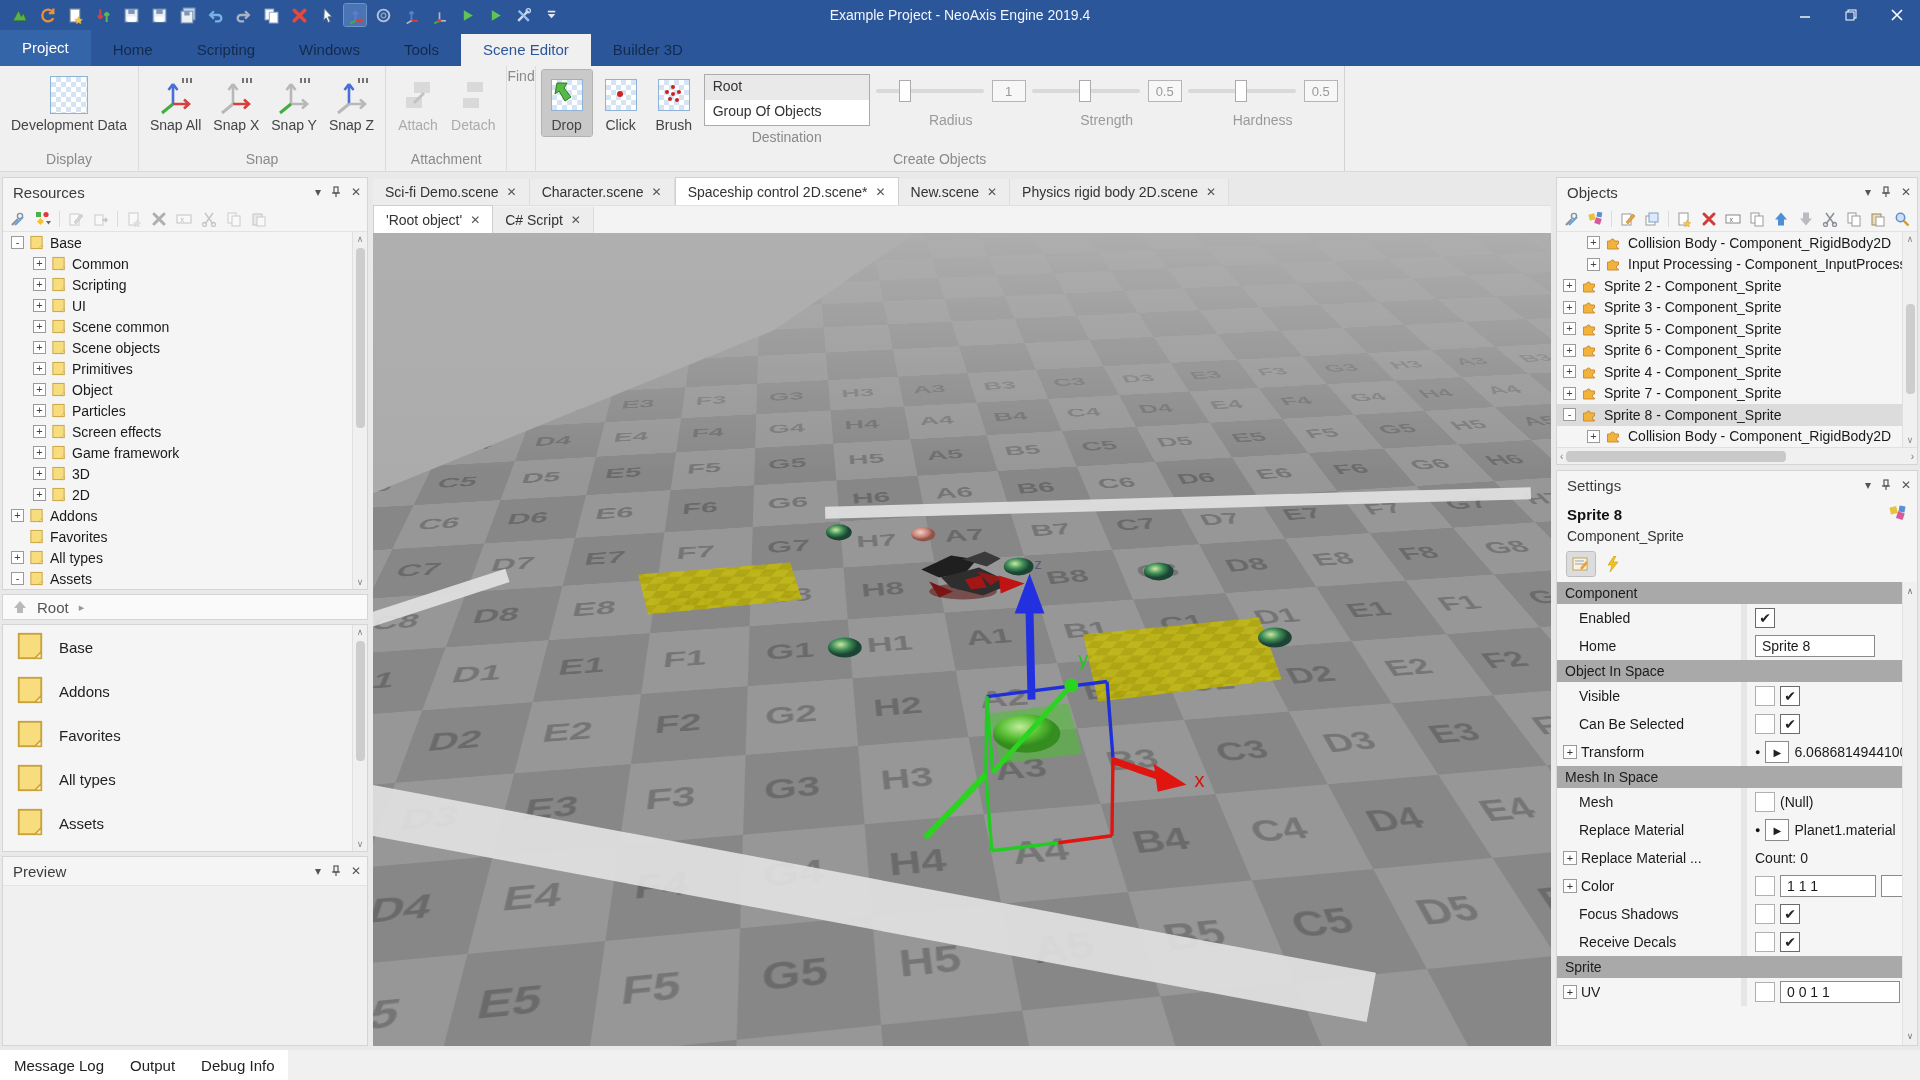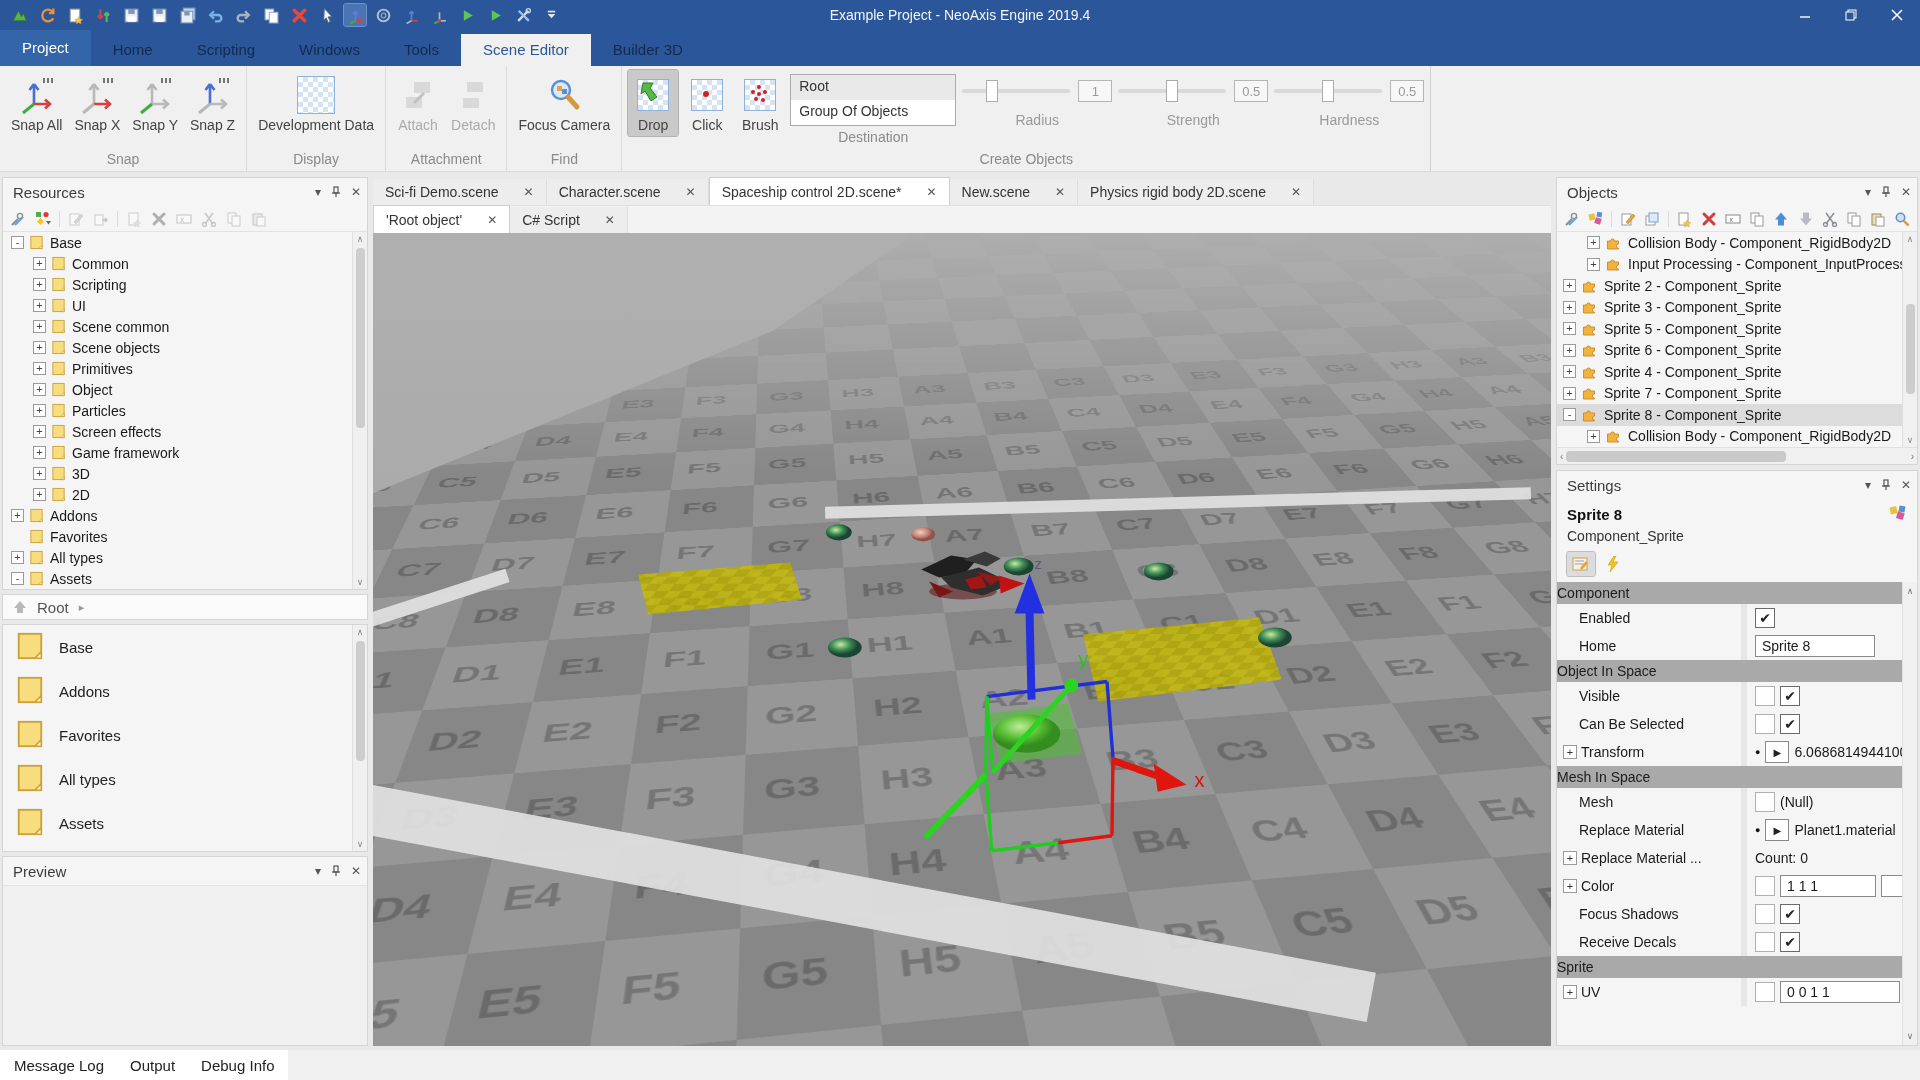--- a/index.html
+++ b/index.html
@@ -72,21 +72,21 @@
   .hsb { height:17px; background:#f0f0f0; border-top:1px solid #e0e0e0; display:flex; align-items:center; font-size:10px; color:#777; padding:0 3px; gap:3px; flex:0 0 auto; }
   .hsb .thumb { height:11px; background:#c9c9c9; border-radius:4px; }
 
   
   .crumb { height:26px; background:#fafafa; border:1px solid #d5d5d5; display:flex; align-items:center; gap:10px; padding:0 10px; font-size:15px; color:#555; flex:0 0 auto; }
   .folders { position:relative; background:#f5f5f5; border:1px solid #d5d5d5; flex:0 0 228px; overflow:hidden; }
   .fitem { display:flex; align-items:center; gap:14px; height:44px; padding-left:12px; font-size:15px; color:#222; }
 
   
   .tabbar { height:28px; display:flex; align-items:flex-end; background:#e9e9e9; flex:0 0 auto; }
-  .dtab { display:flex; align-items:center; gap:25px; height:26px; padding:0 12px; font-size:14px; color:#333; border-right:1px solid #dddddd; background:#ededed; }
+  .dtab { display:flex; align-items:center; gap:8px; height:26px; padding:0 12px; font-size:14px; color:#333; border-right:1px solid #dddddd; background:#ededed; }
   .dtab.active { background:#fff; border:1px solid #cfcfcf; border-bottom:none; height:28px; }
   .dtab .x { color:#555; font-size:12px; }
 
   
   .viewport { position:relative; flex:1; overflow:hidden; background:#a9a9a9; min-height:0; }
   .plane { position:absolute; left:50%; top:50%; width:4600px; height:3000px; margin-left:-2300px; margin-top:-1540px;
            background:repeating-conic-gradient(#979797 0% 25%, #878787 0% 50%) 0 0/190px 190px;
            transform:perspective(1250px) rotateX(56deg) rotateZ(-7deg); }
   .tlabel { position:absolute; font-size:34px; font-weight:bold; color:rgba(50,50,50,.33); }
   .haze { position:absolute; inset:0; background:linear-gradient(to bottom, rgba(176,176,176,.95) 0%, rgba(176,176,176,0) 30%); pointer-events:none; }
@@ -95,21 +95,21 @@
   .vp-svg { position:absolute; inset:0; width:100%; height:100%; }
 
   
   .shead { padding:6px 10px 0; flex:0 0 auto; }
   .sname { font-size:15px; font-weight:bold; color:#111; display:flex; align-items:center; }
   .stype { font-size:14px; color:#333; margin-top:4px; }
   .stabs { display:flex; gap:4px; margin:8px 0 6px; }
   .stab { width:28px; height:24px; display:inline-flex; align-items:center; justify-content:center; border-radius:2px; }
   .stab.sel { background:#dcdcdc; outline:1px solid #bdbdbd; }
   .grid { position:relative; flex:1; overflow:hidden; background:#f5f5f5; }
-  .ghead { height:22px; background:#a9a9a9; color:#1c1c1c; font-size:14px; display:flex; align-items:center; padding:0 0; }
+  .ghead { height:22px; background:#a9a9a9; color:#1c1c1c; font-size:14px; display:flex; align-items:center; padding:0 8px; }
   .prow { display:flex; align-items:center; height:28px; font-size:14px; color:#1a1a1a; }
   .pleft { width:184px; display:flex; align-items:center; padding-left:6px; flex:0 0 auto; }
   .pexp { width:14px; height:14px; border:1px solid #9a9a9a; background:#fff; font-size:11px; line-height:12px; text-align:center; color:#333; margin-right:4px; flex:0 0 auto; }
   .plabel { padding-left:16px; white-space:nowrap; overflow:hidden; }
   .pexp + .plabel { padding-left:0; }
   .pdiv { width:6px; align-self:stretch; background:#e6e6e6; margin-right:8px; flex:0 0 auto; }
   .pval { flex:1; display:flex; align-items:center; gap:5px; overflow:hidden; white-space:nowrap; padding-right:16px; }
   .db { width:20px; height:20px; border:1px solid #b0b0b0; background:#fff; flex:0 0 auto; }
   .cb { width:20px; height:20px; border:1px solid #6a6a6a; background:#fff; color:#222; font-size:14px; line-height:18px; text-align:center; flex:0 0 auto; }
   .tin { height:22px; border:1px solid #8a8a8a; background:#fff; padding:0 6px; display:flex; align-items:center; min-width:90px; }
@@ -282,20 +282,32 @@
       <div class="menu-tab">Scripting</div>
       <div class="menu-tab">Windows</div>
       <div class="menu-tab">Tools</div>
       <div class="menu-tab active">Scene Editor</div>
       <div class="menu-tab">Builder 3D</div>
     </div>
 
   <div class="ribbon">
     <div class="rgroup">
       <div class="rg-body">
+        <div class="rbtn">
+          <span class="ric">
+              <span class="chk-ico"></span>
+            </span>
+          <span>Development Data</span>
+        </div>
+      </div>
+      <div class="rg-label">Display</div>
+    </div>
+
+    <div class="rgroup">
+      <div class="rg-body">
         <div class="rbtn" style="min-width:48px">
             <span class="ric axis">
               <svg width="42" height="42" viewBox="0 0 42 42">
                 <path d="M18 30 V10 M18 10 l-4.5 6 M18 10 l4.5 6" stroke="#4a6fd4" stroke-width="2.6" fill="none"></path>
                 <path d="M18 30 h16 m-5 -4.5 l5 4.5 -5 4.5" stroke="#d84040" stroke-width="2.6" fill="none"></path>
                 <path d="M18 30 L7 39" stroke="#3fae3f" stroke-width="3" fill="none"></path>
                 <g stroke="#555" stroke-width="1.6">
                   <line x1="28" y1="4" x2="28" y2="9"></line>
                   <line x1="32" y1="4" x2="32" y2="9"></line>
                   <line x1="36" y1="4" x2="36" y2="9"></line>
@@ -346,32 +358,20 @@
                   <line x1="36" y1="4" x2="36" y2="9"></line>
                 </g>
               </svg>
             </span>
             <span>Snap Z</span>
           </div>
       </div>
       <div class="rg-label">Snap</div>
     </div>
 
-    <div class="rgroup">
-      <div class="rg-body">
-        <div class="rbtn">
-          <span class="ric">
-              <span class="chk-ico"></span>
-            </span>
-          <span>Development Data</span>
-        </div>
-      </div>
-      <div class="rg-label">Display</div>
-    </div>
-
 
     <div class="rgroup">
       <div class="rg-body">
         <div class="rbtn disabled" style="min-width:52px">
           <span class="ric">
               <svg width="36" height="36">
                 <rect x="14" y="5" width="16" height="11" fill="#d9d9d9"></rect>
                 <rect x="6" y="20" width="16" height="11" fill="#d9d9d9"></rect>
                 <path d="M24 16 L14 26" stroke="#c2c2c2" stroke-width="3"></path>
               </svg>
@@ -385,33 +385,20 @@
                 <rect x="8" y="21" width="16" height="10" fill="#d9d9d9"></rect>
               </svg>
             </span>
           <span>Detach</span>
         </div>
       </div>
       <div class="rg-label">Attachment</div>
     </div>
 
     <div class="rgroup">
-      <div class="rg-body">
-        <div class="rbtn">
-          <span class="ric">
-              <svg width="38" height="38">
-                <circle cx="16" cy="14" r="9" fill="#dbe9f7" stroke="#5b8fd4" stroke-width="2.4"></circle>
-                <rect x="12" y="10" width="5" height="5" fill="#e8a33d"></rect>
-                <rect x="17" y="13" width="5" height="5" fill="#5b8fd4"></rect>
-                <path d="M23 21 L32 31" stroke="#d09a3e" stroke-width="5" stroke-linecap="round"></path>
-              </svg>
-            </span>
-          <span>Focus Camera</span>
-        </div>
-      </div>
       <div class="rg-label">Find</div>
     </div>
 
     <div class="rgroup" style="border-right:1px solid #d2d2d2">
       <div class="rg-body" style="gap:6px">
         <div class="rbtn pressed" style="min-width:50px">
           <span class="ric">
               <span class="chk-ico small">
                 <svg width="32" height="32" style="position:absolute;left:-1px;top:-1px">
                   <path d="M6 4 L16 4 L13 9 L20 18 L14 22 L8 12 L4 15 Z" fill="#57b845" stroke="#2e7a22" stroke-width="1"></path>

